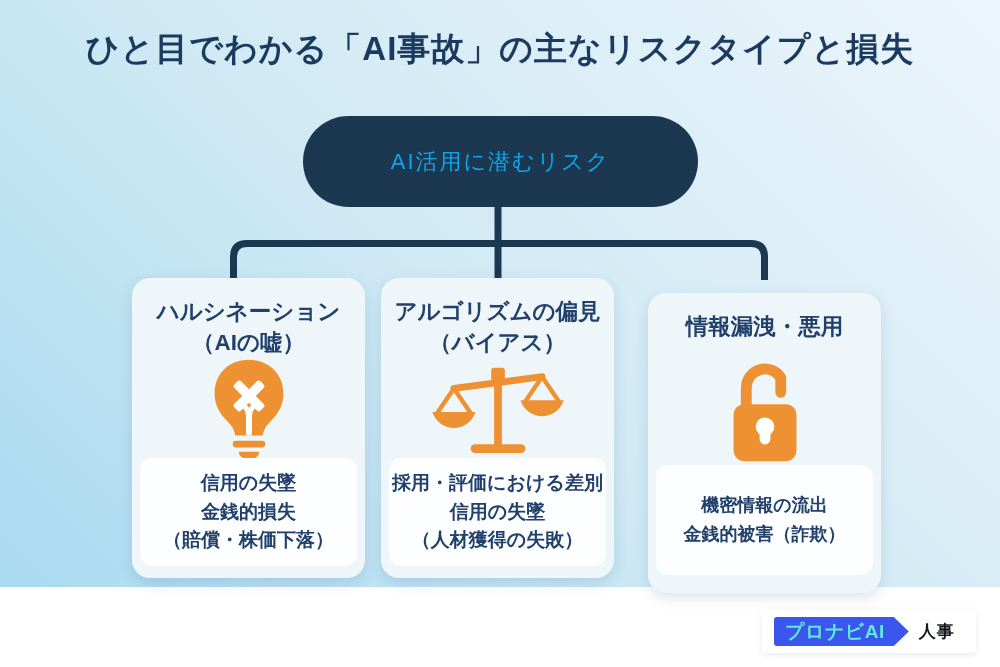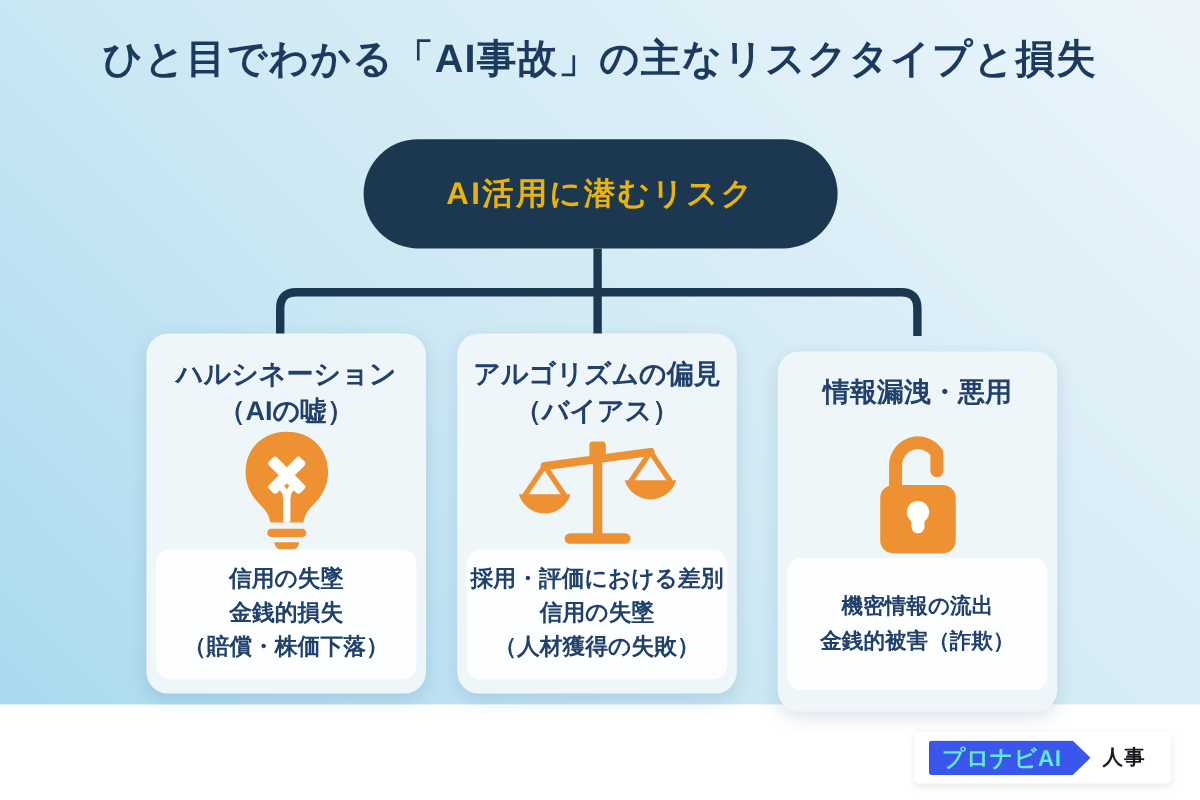--- a/index.html
+++ b/index.html
@@ -32,36 +32,36 @@
     letter-spacing:1px;
     color:var(--title-navy);
   }
   .root-pill{
     position:absolute;left:303px;top:116px;width:395px;height:91px;
     background:var(--node-navy);
     border-radius:46px;
     display:flex;align-items:center;justify-content:center;
   }
   .root-pill span{
-    color:#eab308;font-size:26px;font-weight:700;letter-spacing:2px;
+    color:#0ea5e9;font-size:22px;font-weight:400;letter-spacing:2px;
   }
   .connectors{
     position:absolute;left:0;top:0;width:1000px;height:667px;
     pointer-events:none;
   }
   .connectors path{
     stroke:var(--node-navy);stroke-width:7;fill:none;
   }
   .card{
     position:absolute;top:278px;width:233px;height:300px;
     background:var(--card-bg);
     border-radius:18px;
     box-shadow:0 5px 14px rgba(50,95,140,0.16);
   }
-  .card1{left:122px;}
+  .card1{left:132px;}
   .card2{left:381px;}
   .card3{left:648px;margin-top:15px;}
   .card-title{
     position:absolute;top:19px;left:0;width:100%;
     text-align:center;
     font-size:22.5px;font-weight:700;line-height:1.36;
     color:var(--text-navy);
   }
   .card-title .line{display:block;}
   .icon{

